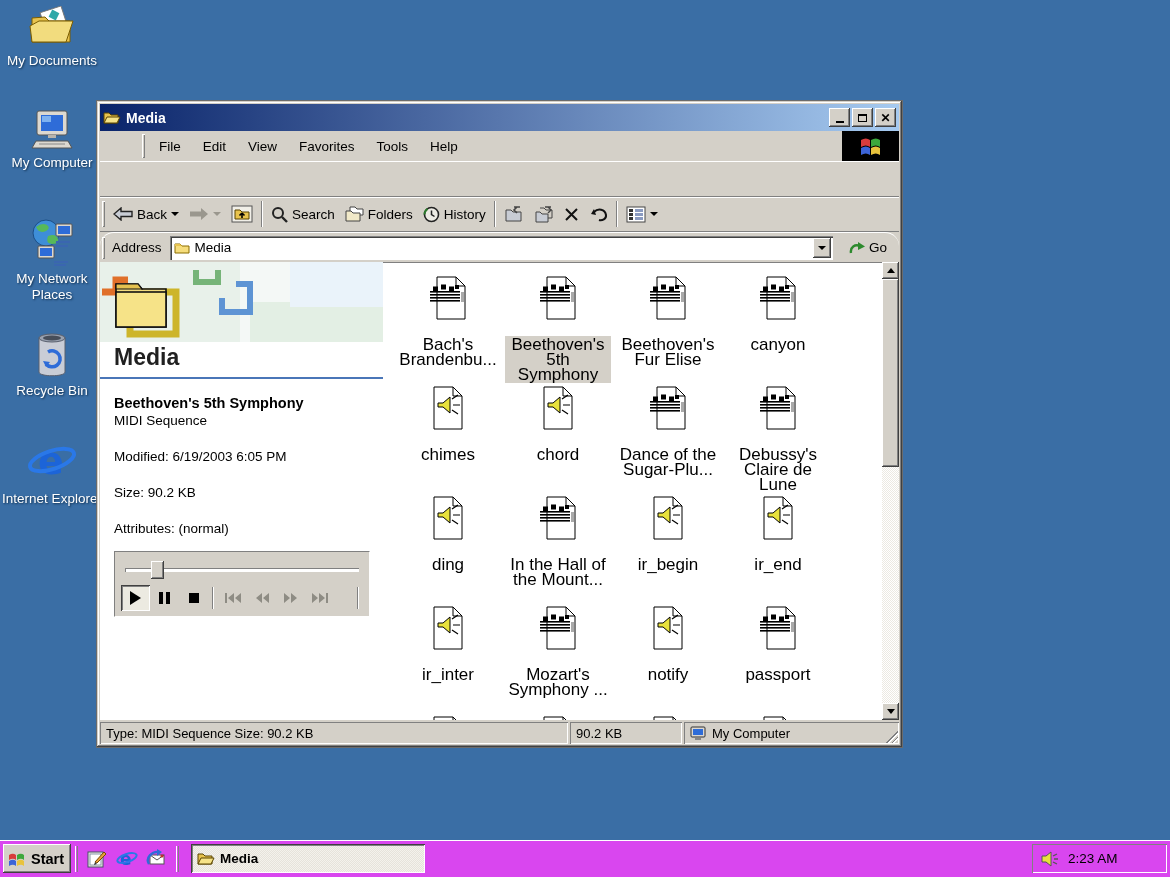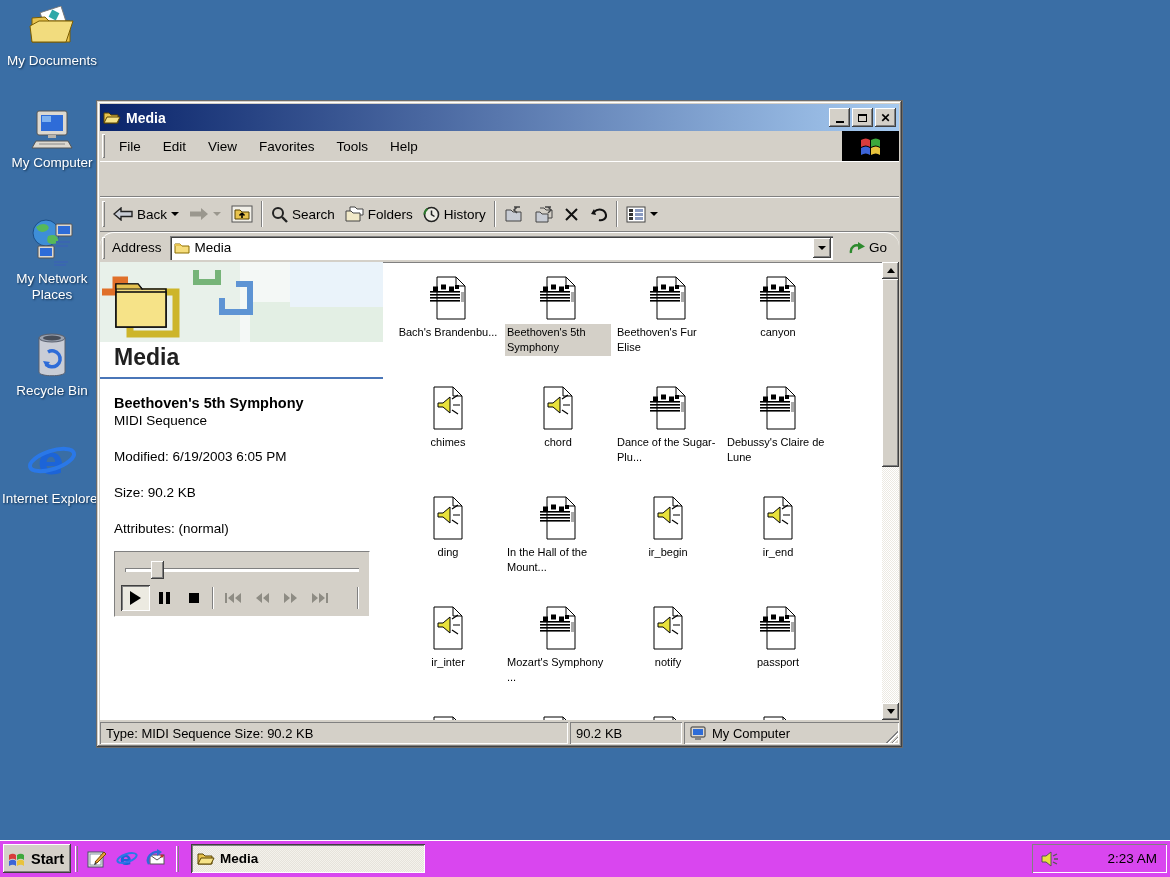--- a/index.html
+++ b/index.html
@@ -12,21 +12,21 @@
   .desk-icon { position:absolute; width:104px; text-align:center; cursor:default; }
   .desk-icon .dlabel { color:#fff; font-size:13.5px; margin-top:3px; line-height:16px; text-shadow:1px 1px 2px #12304f; }
   .desk-icon svg { display:block; margin:0 auto; }
 
   
   .window { position:absolute; left:97px; top:101px; width:805px; height:646px; background:#D4D0C8;
             box-shadow: inset -1px -1px 0 #404040, inset 1px 1px 0 #D4D0C8, inset -2px -2px 0 #808080, inset 2px 2px 0 #FFFFFF, 0 0 0 1px #6b6b6b; padding:3px; display:flex; flex-direction:column; }
   .titlebar { height:27px; background:linear-gradient(to right,#0A246A,#A6CAF0); display:flex; align-items:center; padding:0 3px; flex:0 0 27px; }
   .titlebar .ttext { color:#fff; font-weight:bold; font-size:14px; margin-left:5px; flex:1; }
   .cap-btn { width:21px; height:19px; margin-left:2px; display:flex; align-items:center; justify-content:center; font-weight:bold; font-size:12px; color:#000; }
-  .menubar { height:31px; display:flex; align-items:stretch; flex:0 0 31px; position:relative; border-bottom:1px solid #fff; }
+  .menubar { height:31px; display:flex; align-items:stretch; flex:0 0 31px; position:relative; border-bottom:1px solid #fff;padding-left:40px; }
   .menu-item { display:flex; align-items:center; padding:0 11px; font-size:13.5px; color:#000; }
   .grab { width:3px; margin:3px 3px 3px 2px; box-shadow: inset 1px 1px 0 #fff, inset -1px -1px 0 #808080; }
   .winlogo { position:absolute; right:0; top:0; width:57px; height:30px; background:#000; display:flex; align-items:center; justify-content:center; }
   .toolbar { height:36px; display:flex; align-items:center; flex:0 0 36px; border-top:1px solid #808080; border-bottom:1px solid #808080; box-shadow:0 1px 0 #fff inset; padding-right:2px;margin-top:34px; }
   .tb-btn { height:30px; display:flex; align-items:center; padding:0 5px; gap:4px; color:#000; font-size:13.5px; }
   .tb-sep { width:2px; height:26px; margin:0 3px; box-shadow: inset 1px 0 0 #808080, inset -1px 0 0 #fff; }
   .caret { width:0; height:0; border-left:4px solid transparent; border-right:4px solid transparent; border-top:4px solid #000; }
   .caret.dis { border-top-color:#9a978e; }
   .addressbar { height:30px; display:flex; align-items:center; flex:0 0 30px; border-top:1px solid #fff; padding:2px 4px 2px 0;border-radius:14px; }
   .addr-label { padding:0 8px 0 4px; font-size:13.5px; }
@@ -53,21 +53,21 @@
   .pbtn-play { background:#ECEAE1; box-shadow: inset 1px 1px 0 #404040, inset -1px -1px 0 #fff, inset 2px 2px 0 #808080; }
   .tri-play { width:0; height:0; border-left:11px solid #000; border-top:7px solid transparent; border-bottom:7px solid transparent; }
   .pause-bars { display:flex; gap:3px; } .pause-bars i { width:4px; height:12px; background:#000; }
   .stop-sq { width:10px; height:10px; background:#000; }
   .p-sep { width:2px; height:22px; margin:0 4px; box-shadow: inset 1px 0 0 #808080, inset -1px 0 0 #fff; }
 
   .file-area { flex:1; position:relative; overflow:hidden; }
   .file-grid { display:grid; grid-template-columns:repeat(4,110px); grid-auto-rows:110px; padding:14px 0 0 10px; }
   .file-item { width:110px; display:flex; flex-direction:column; align-items:center; }
   .file-item svg { display:block; }
-  .file-label { margin-top:4px; font-size:11px; line-height:15px; max-width:106px; padding:1px 2px; }
+  .file-label { margin-top:16px; font-size:17px; line-height:15px; text-align:center; max-width:106px; padding:1px 2px; }
   .file-item.selected .file-label { background:#D4D0C8; }
 
   .vscroll { width:17px; flex:0 0 17px; background-image:repeating-conic-gradient(#fff 0 25%, #ECE9E2 0 50%); background-size:2px 2px; display:flex; flex-direction:column; }
   .scr-btn { height:17px; background:#D4D0C8; box-shadow: inset -1px -1px 0 #404040, inset 1px 1px 0 #fff, inset -2px -2px 0 #808080; display:flex; align-items:center; justify-content:center; }
   .scr-thumb { height:188px; background:#D4D0C8; box-shadow: inset -1px -1px 0 #404040, inset 1px 1px 0 #fff, inset -2px -2px 0 #808080; }
   .arr-up { width:0;height:0;border-left:4px solid transparent;border-right:4px solid transparent;border-bottom:5px solid #000; }
   .arr-dn { width:0;height:0;border-left:4px solid transparent;border-right:4px solid transparent;border-top:5px solid #000; }
 
   
   .statusbar { height:24px; flex:0 0 24px; display:flex; gap:2px; padding-top:2px; font-size:13px; }
@@ -78,21 +78,21 @@
   .grip { position:absolute; right:1px; bottom:1px; width:12px; height:12px;
           background:linear-gradient(135deg, transparent 50%, #808080 50%, #808080 57%, #fff 57%, #fff 64%, transparent 64%, transparent 71%, #808080 71%, #808080 78%, #fff 78%, #fff 85%, transparent 85%); }
 
   
   .taskbar { position:absolute; left:0; bottom:0; width:1170px; height:37px; background:#d946ef; box-shadow: inset 0 1px 0 #fff; display:flex; align-items:center; padding:0 3px; }
   .start-btn { height:29px; display:flex; align-items:center; gap:4px; padding:0 7px 0 4px; font-weight:bold; font-size:14.5px; }
   .ql-sep { width:3px; height:26px; margin:0 4px; box-shadow: inset 1px 0 0 #fff, inset -1px 0 0 #808080; }
   .ql-icon { width:26px; height:26px; display:flex; align-items:center; justify-content:center; margin:0 2px; }
   .task-btn { width:234px; height:29px; display:flex; align-items:center; gap:5px; padding:0 6px; margin-left:8px; background:#ECEAE1; box-shadow: inset 1px 1px 0 #404040, inset -1px -1px 0 #fff, inset 2px 2px 0 #808080;
               background-image:repeating-conic-gradient(#F4F2EC 0 25%, #E6E3DB 0 50%); background-size:2px 2px; font-weight:bold; font-size:13.5px; }
-  .tray { margin-left:auto; height:29px; display:flex; align-items:center; gap:8px; padding:0 10px 0 8px; box-shadow: inset 1px 1px 0 #808080, inset -1px -1px 0 #fff; min-width:135px; justify-content:space-between; }
+  .tray { margin-left:auto; height:29px; display:flex; align-items:center; gap:8px; padding:0 10px 0 8px; box-shadow: inset 1px 1px 0 #808080, inset -1px -1px 0 #fff; min-width:135px; justify-content:flex-start; }
   .clock { font-size:13.5px; }
 </style>
 </head>
 <body>
 
 <div class="desk-icon" style="left:0;top:6px;">
   <svg width="46" height="44" viewBox="0 0 46 44">
     <rect x="13" y="3" width="22" height="17" fill="#fff" stroke="#777" transform="rotate(-18 24 11)"></rect>
     <rect x="21" y="5" width="8" height="8" fill="#2FA8A8" transform="rotate(27 25 9)"></rect>
     <path d="M3 12 L3 36 L41 36 L41 15 L20 15 L16 11 Z" fill="#E8C34E" stroke="#7a5c00"></path>

